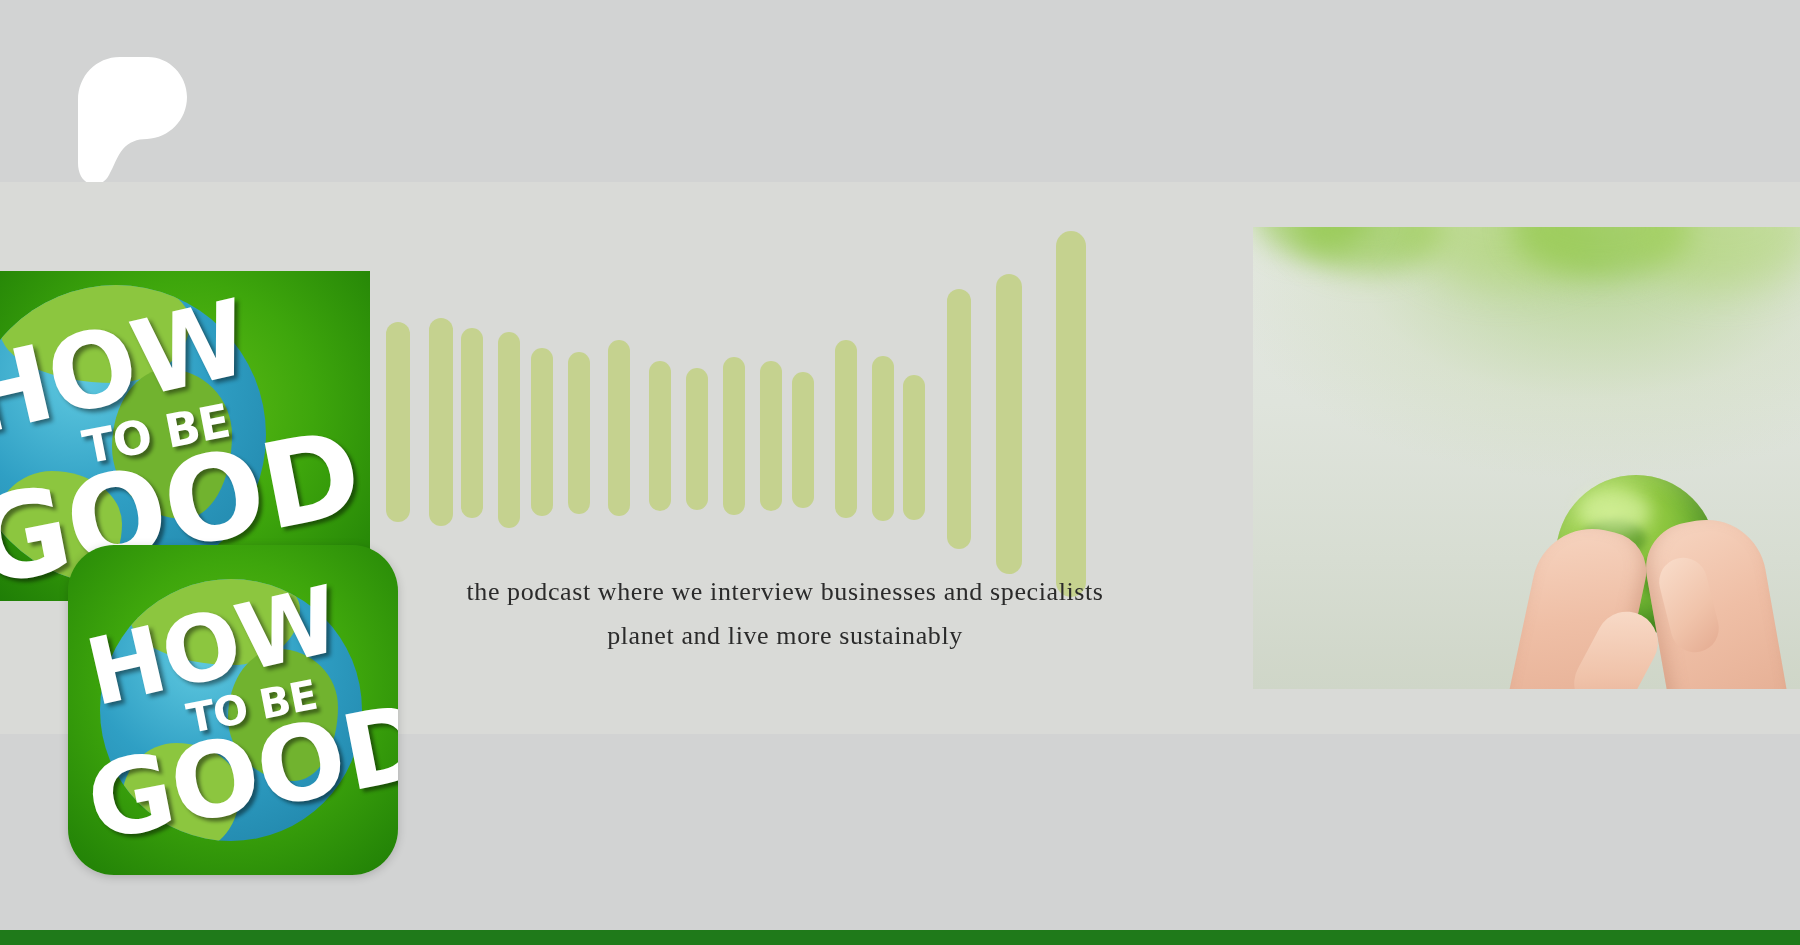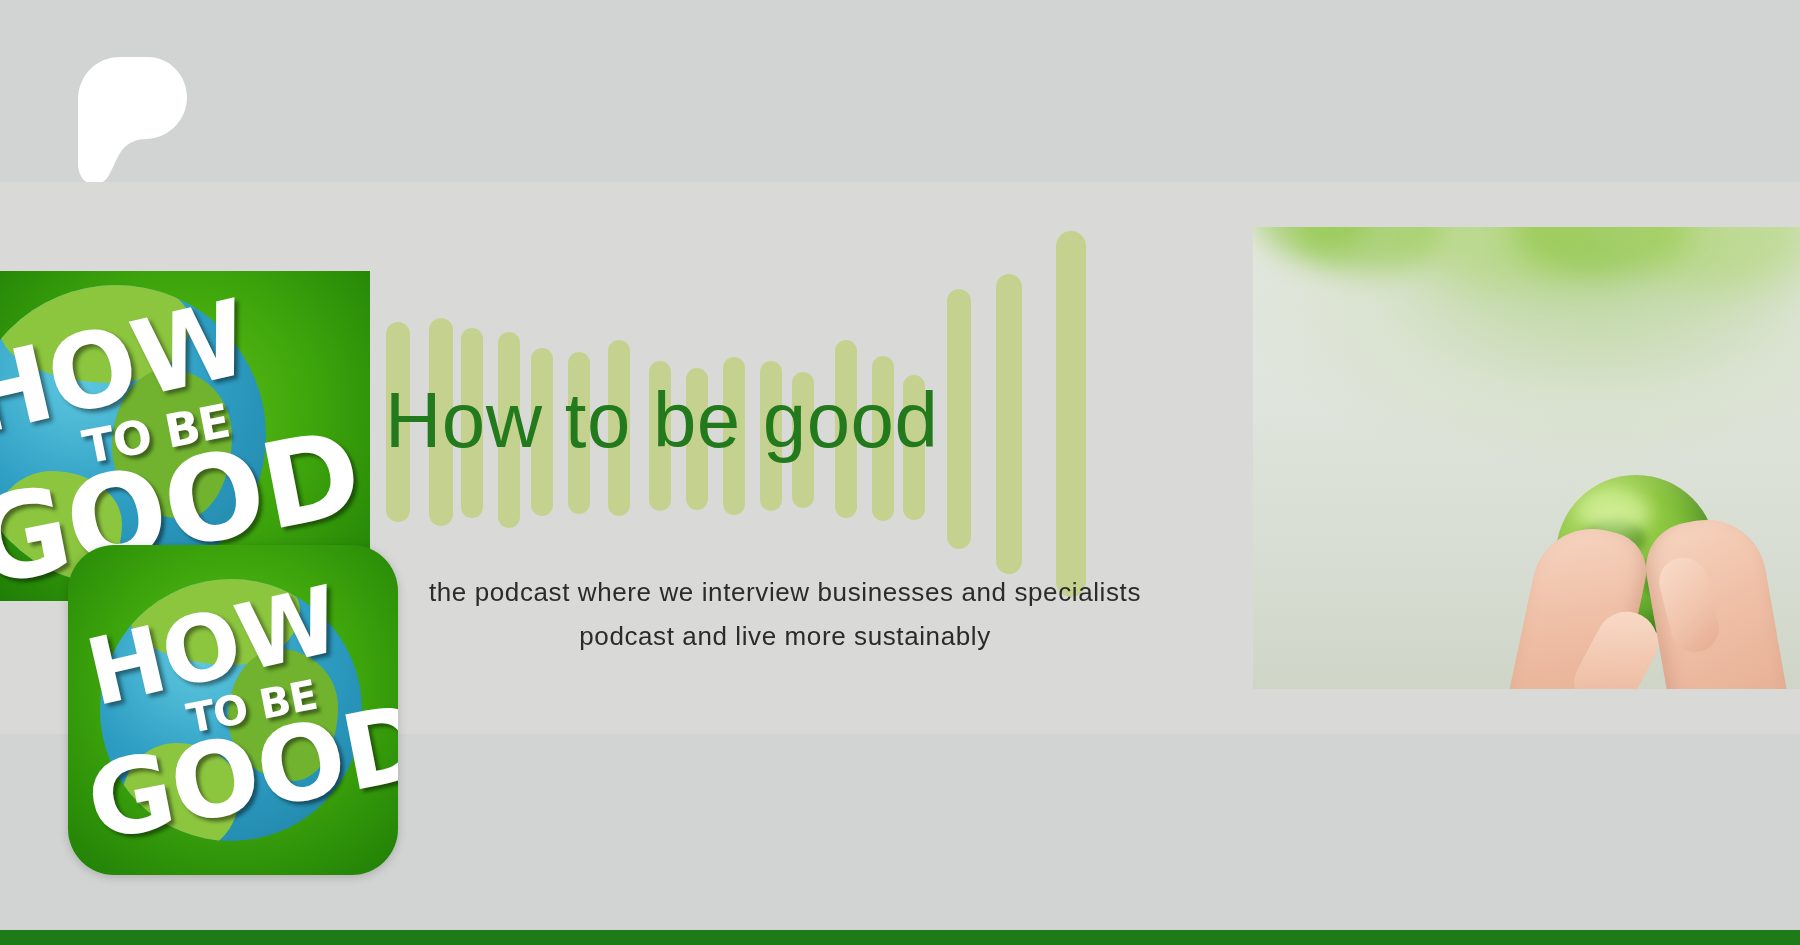--- a/index.html
+++ b/index.html
@@ -80,21 +80,21 @@
     left: 330px;
     top: 388px;
     width: 910px;
     text-align: center;
     font-size: 26px;
     line-height: 44px;
     letter-spacing: 0.6px;
     color: #2b2b2b;
     z-index: 7;
   }
-  .banner-subtitle .ln { display: block; }
+  .banner-subtitle .ln { display: block; font-family: Liberation Serif, serif; }
 
   
   .photo-panel {
     position: absolute;
     left: 1253px;
     top: 45px;
     width: 547px;
     height: 462px;
     overflow: hidden;
     background:
@@ -292,25 +292,24 @@
         <div class="globe-land" style="left:26px; top:44px;  width:64px; height:40px;"></div>
         <div class="globe-land" style="left:84px; top:78px;  width:56px; height:48px;"></div>
         <div class="globe-land" style="left:18px; top:104px; width:52px; height:34px;"></div>
         <div class="globe-light"></div>
       </div>
 
       <div class="thumb thumb-left"></div>
       <div class="thumb thumb-right"></div>
     </div>
 
-    <div class="banner-title">How to be good</div>
 
     <div class="banner-subtitle">
       <span class="ln">the podcast where we interview businesses and specialists</span>
-      <span class="ln">podcast and live more sustainably</span>
+      <span class="ln">planet and live more sustainably</span>
     </div>
   </div>
 
   <div class="cover-large">
     <div class="cover-inner">
       <div class="earth" style="left:-34px; top:14px; width:300px; height:300px;">
         <div class="continent" style="left:34px; top:-12px; width:190px; height:110px;"></div>
         <div class="continent dk" style="left:146px; top:84px; width:120px; height:150px;"></div>
         <div class="continent" style="left:26px; top:186px; width:130px; height:120px;"></div>
       </div>

